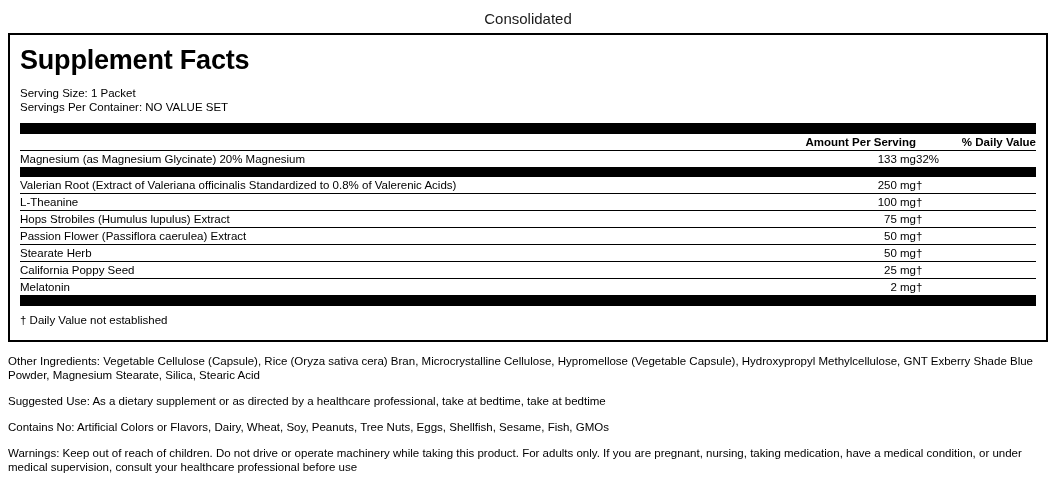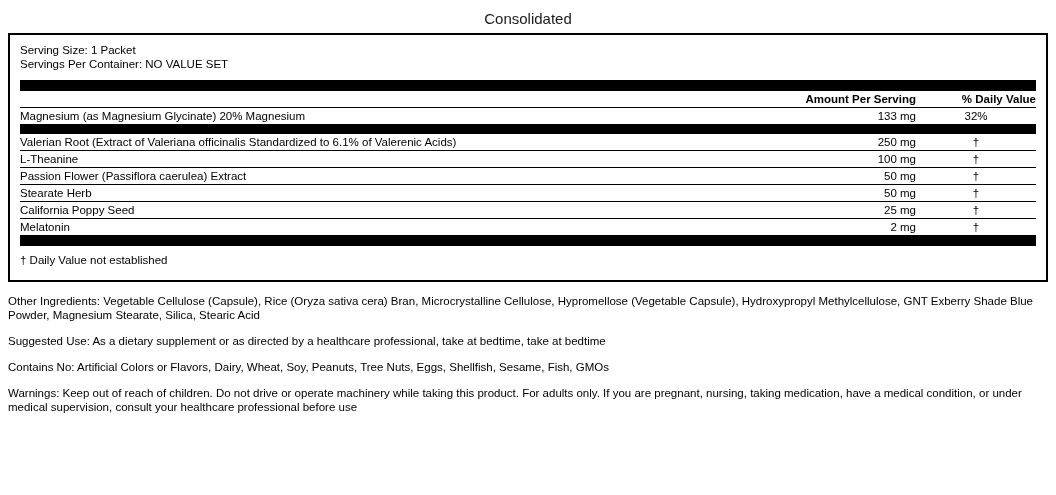--- a/index.html
+++ b/index.html
@@ -65,21 +65,21 @@
     font-weight: bold;
     text-align: right;
     padding-bottom: 3px;
     padding-top: 2px;
   }
   .rule td {
     border-bottom: 1px solid #000000;
   }
   .nutr-name { text-align: left; }
   .nutr-amt { text-align: right; width: 150px; margin-top: 13px; }
-  .nutr-dv  { text-align: center; width: 120px; }
+  .nutr-dv  { text-align: left; width: 120px; }
   .footnote {
     font-size: 11.5px;
     padding: 8px 0 4px 0;
   }
   .notes {
     margin: 0 8px;
     padding-top: 12px;
   }
   .notes p {
     font-size: 11.5px;
@@ -87,20 +87,21 @@
     margin: 0 0 12px 0;
   }
 </style>
 </head>
 <body>
 
 <div class="page-title">Consolidated</div>
 
 <div class="panel">
 
+  <div class="facts-title">Supplement Facts</div>
 
   <div class="serving-line">Serving Size: 1 Packet</div>
   <div class="serving-line">Servings Per Container: NO VALUE SET</div>
 
   <div class="bar-thick"></div>
 
   <table class="facts">
     <tbody>
       <tr class="hdr rule">
         <td class="nutr-name"></td>
@@ -113,27 +114,32 @@
         <td class="nutr-dv">32%</td>
       </tr>
     </tbody>
   </table>
 
   <div class="bar-mid"></div>
 
   <table class="facts">
     <tbody>
       <tr class="rule">
-        <td class="nutr-name">Valerian Root (Extract of Valeriana officinalis Standardized to 6.1% of Valerenic Acids)</td>
+        <td class="nutr-name">Valerian Root (Extract of Valeriana officinalis Standardized to 0.8% of Valerenic Acids)</td>
         <td class="nutr-amt">250 mg</td>
         <td class="nutr-dv">†</td>
       </tr>
       <tr class="rule">
         <td class="nutr-name">L-Theanine</td>
         <td class="nutr-amt">100 mg</td>
+        <td class="nutr-dv">†</td>
+      </tr>
+      <tr class="rule">
+        <td class="nutr-name">Hops Strobiles (Humulus lupulus) Extract</td>
+        <td class="nutr-amt">75 mg</td>
         <td class="nutr-dv">†</td>
       </tr>
       <tr class="rule">
         <td class="nutr-name">Passion Flower (Passiflora caerulea) Extract</td>
         <td class="nutr-amt">50 mg</td>
         <td class="nutr-dv">†</td>
       </tr>
       <tr class="rule">
         <td class="nutr-name">Stearate Herb</td>
         <td class="nutr-amt">50 mg</td>

